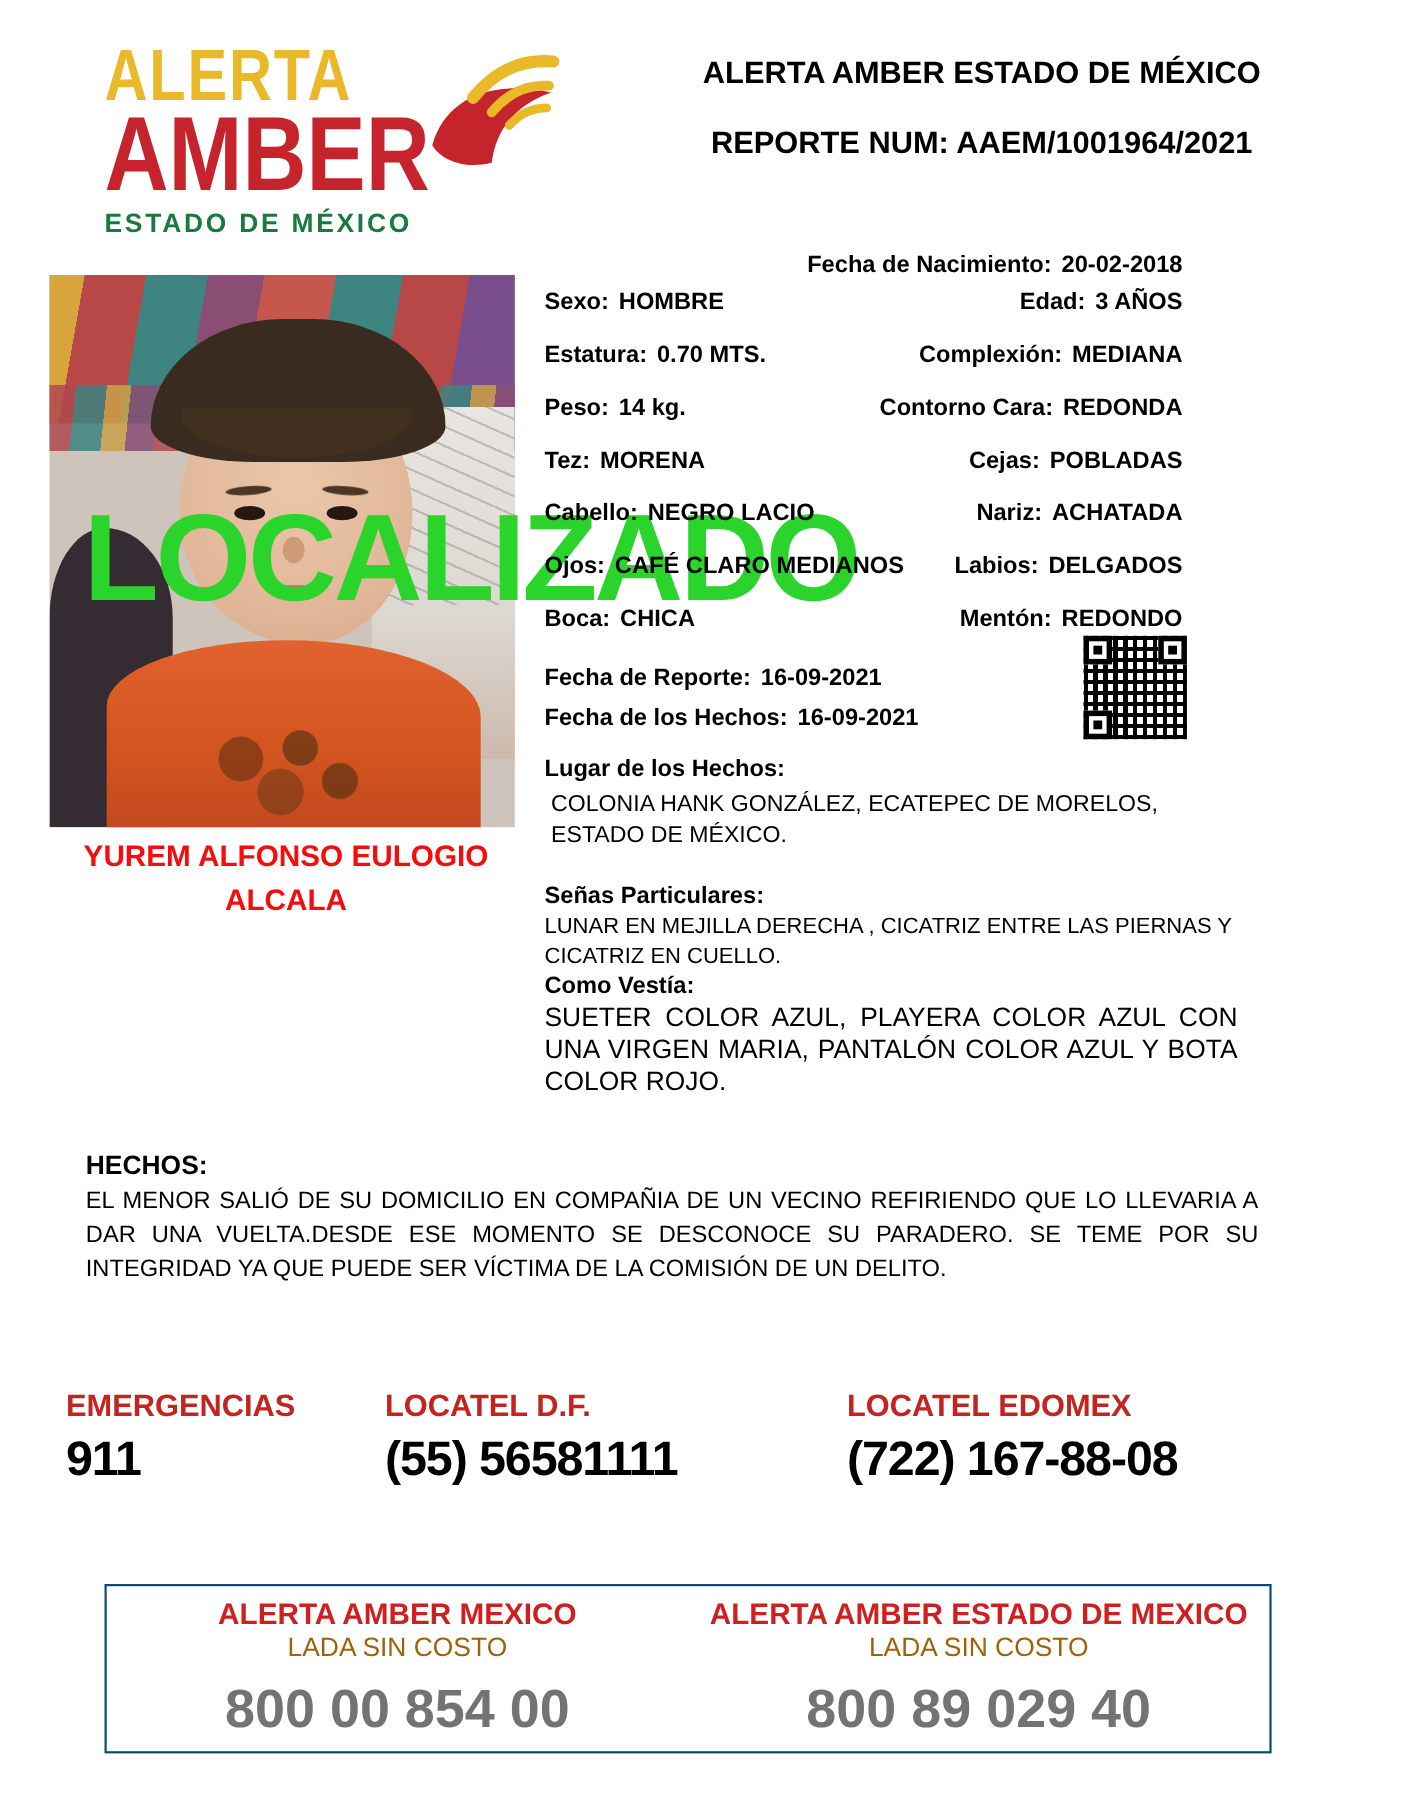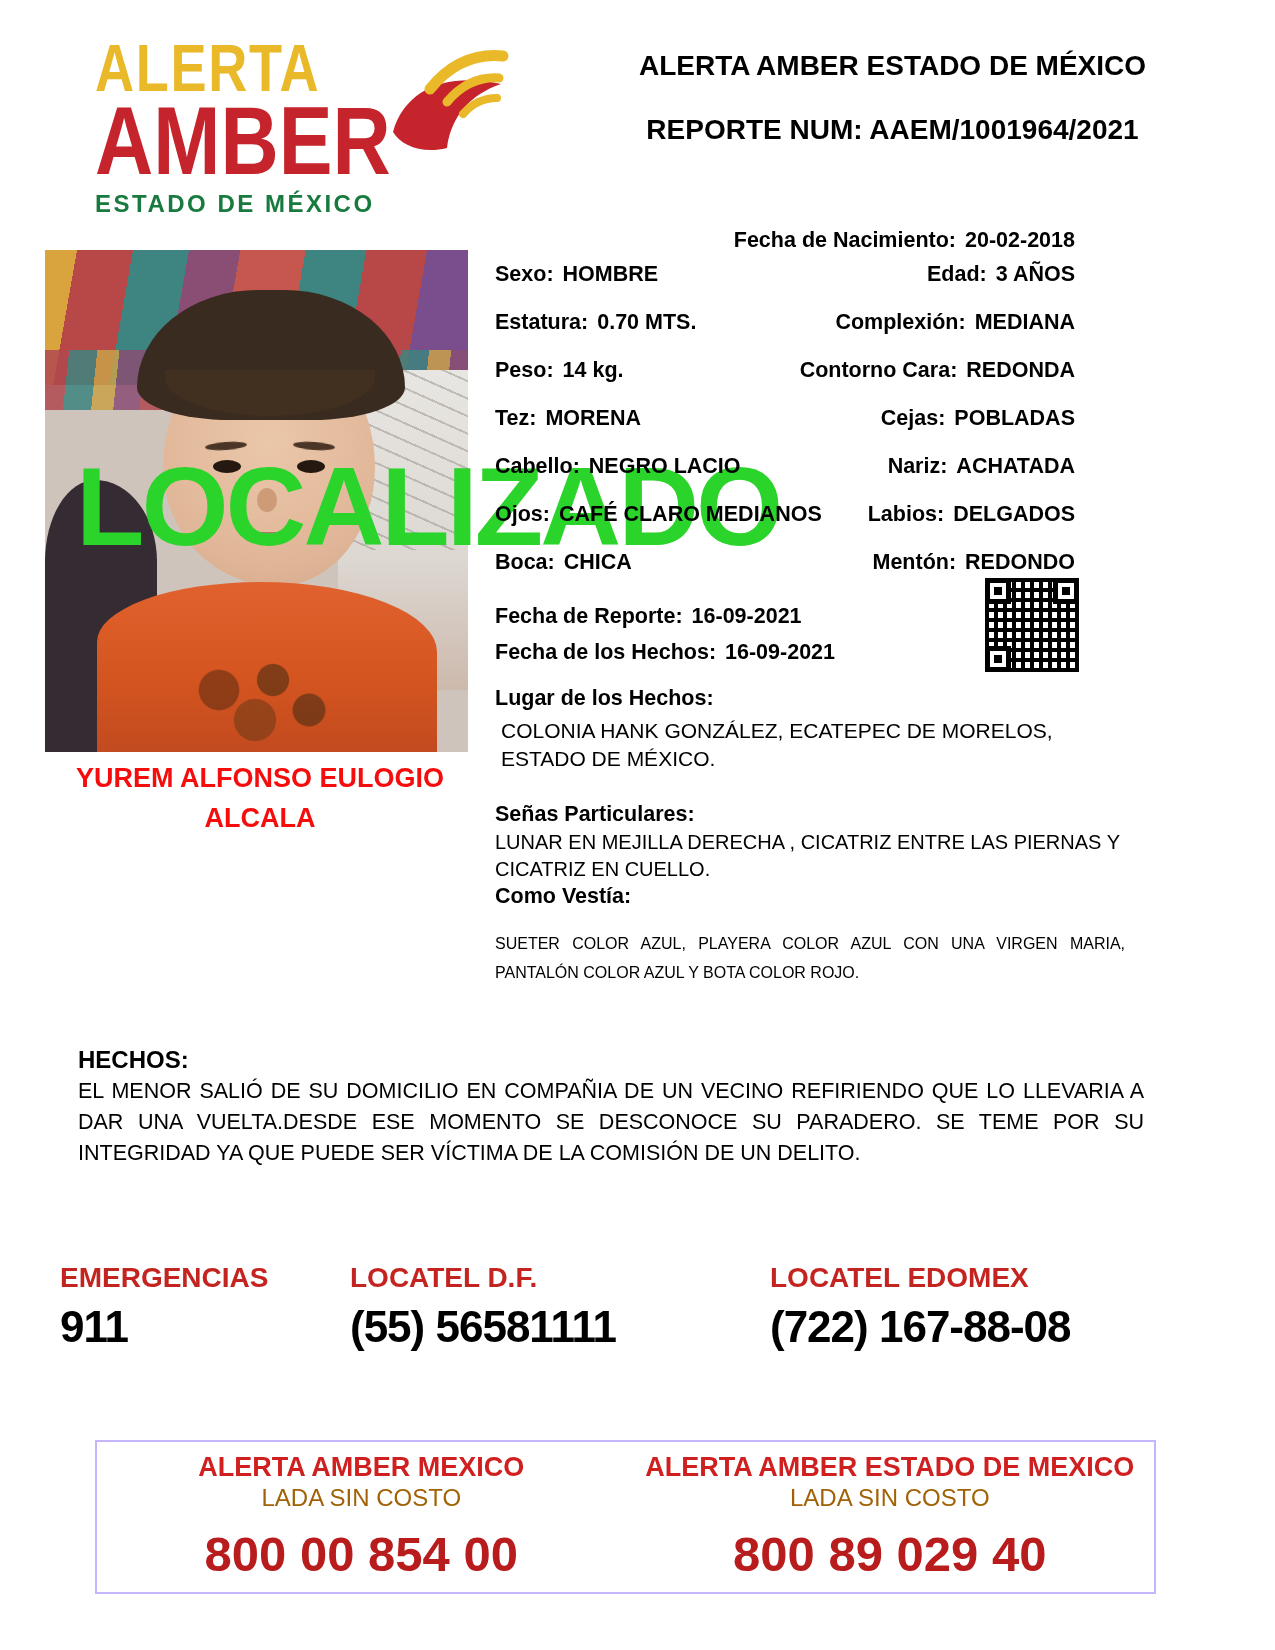--- a/index.html
+++ b/index.html
@@ -75,21 +75,21 @@
   .drow { display:flex; justify-content:space-between; height:25px; margin-bottom:23px; }
   #report-date { position:absolute; top:364px; left:0;margin-top:12px; }
   #events-date { position:absolute; top:412px; left:0; }
   .sec-label { font-weight:bold; font-size:21.5px; }
   .ptext { font-size:21px; line-height:28px; }
   #place { position:absolute; top:458px; left:0; width:620px; }
   #place .ptext { width:565px; padding-left:6px; margin-top:6px; }
   #marks { position:absolute; top:574px; left:0; width:630px; }
   #marks .ptext { font-size:20px; line-height:27px; margin-top:2px; }
   #clothing { position:absolute; top:656px; left:0; width:630px; }
-  #clothing .ptext { font-size:16px; line-height:29px; margin-top:20px; text-align:justify; }
+  #clothing .ptext { font-size:24px; line-height:29px; margin-top:2px; text-align:justify; }
 
   
   #qr { position:absolute; left:985px; top:578px; width:94px; height:94px; z-index:6; background:#fff;
       background-image:repeating-linear-gradient(90deg,#000 0 4px,transparent 4px 9px),
                        repeating-linear-gradient(0deg,#000 0 4px,#fff 4px 10px); }
   .qf { position:absolute; width:26px; height:26px; background:#fff; border:5px solid #000; box-sizing:border-box; }
   .qf i { position:absolute; left:4px; top:4px; width:8px; height:8px; background:#000; display:block; }
   .qf.tl { left:0; top:0; } .qf.tr { right:0; top:0; } .qf.bl { left:0; bottom:0; }
 
   
@@ -99,25 +99,25 @@
 
   
   #phones { position:absolute; left:60px; top:1262px; width:1120px; display:flex; }
   .ph-col { text-align:left; }
   .ph-col.c1 { width:290px; } .ph-col.c2 { width:420px; } .ph-col.c3 { width:410px; }
   .ph-label { font-size:28px; font-weight:bold; color:#C42420; }
   .ph-num { font-size:44px; font-weight:bold; color:#000; margin-top:8px; letter-spacing:-1px; }
 
   
   #footer-box { position:absolute; left:95px; top:1440px; width:1057px; height:150px;
-      border:2px solid #c4b5fd; display:flex; }
+      border:2px solid #0c4a6e; display:flex; }
   .fb-col { width:50%; text-align:center; padding-top:10px; box-sizing:border-box; }
   .fb-title { font-size:27px; font-weight:bold; color:#D01F1F; }
   .fb-sub { font-size:24px; font-weight:normal; color:#a16207; margin-top:1px; }
-  .fb-num { font-size:49px; font-weight:bold; color:#b91c1c; margin-top:14px; letter-spacing:0px; }
+  .fb-num { font-size:49px; font-weight:bold; color:#737373; margin-top:14px; letter-spacing:0px; }
 </style>
 </head>
 <body>
 
 <div id="page">
 
   <div id="logo">
     <div><span class="logo-l1">ALERTA</span></div>
     <div><span class="logo-l2">AMBER</span></div>
     <div class="logo-l3">ESTADO DE MÉXICO</div>

